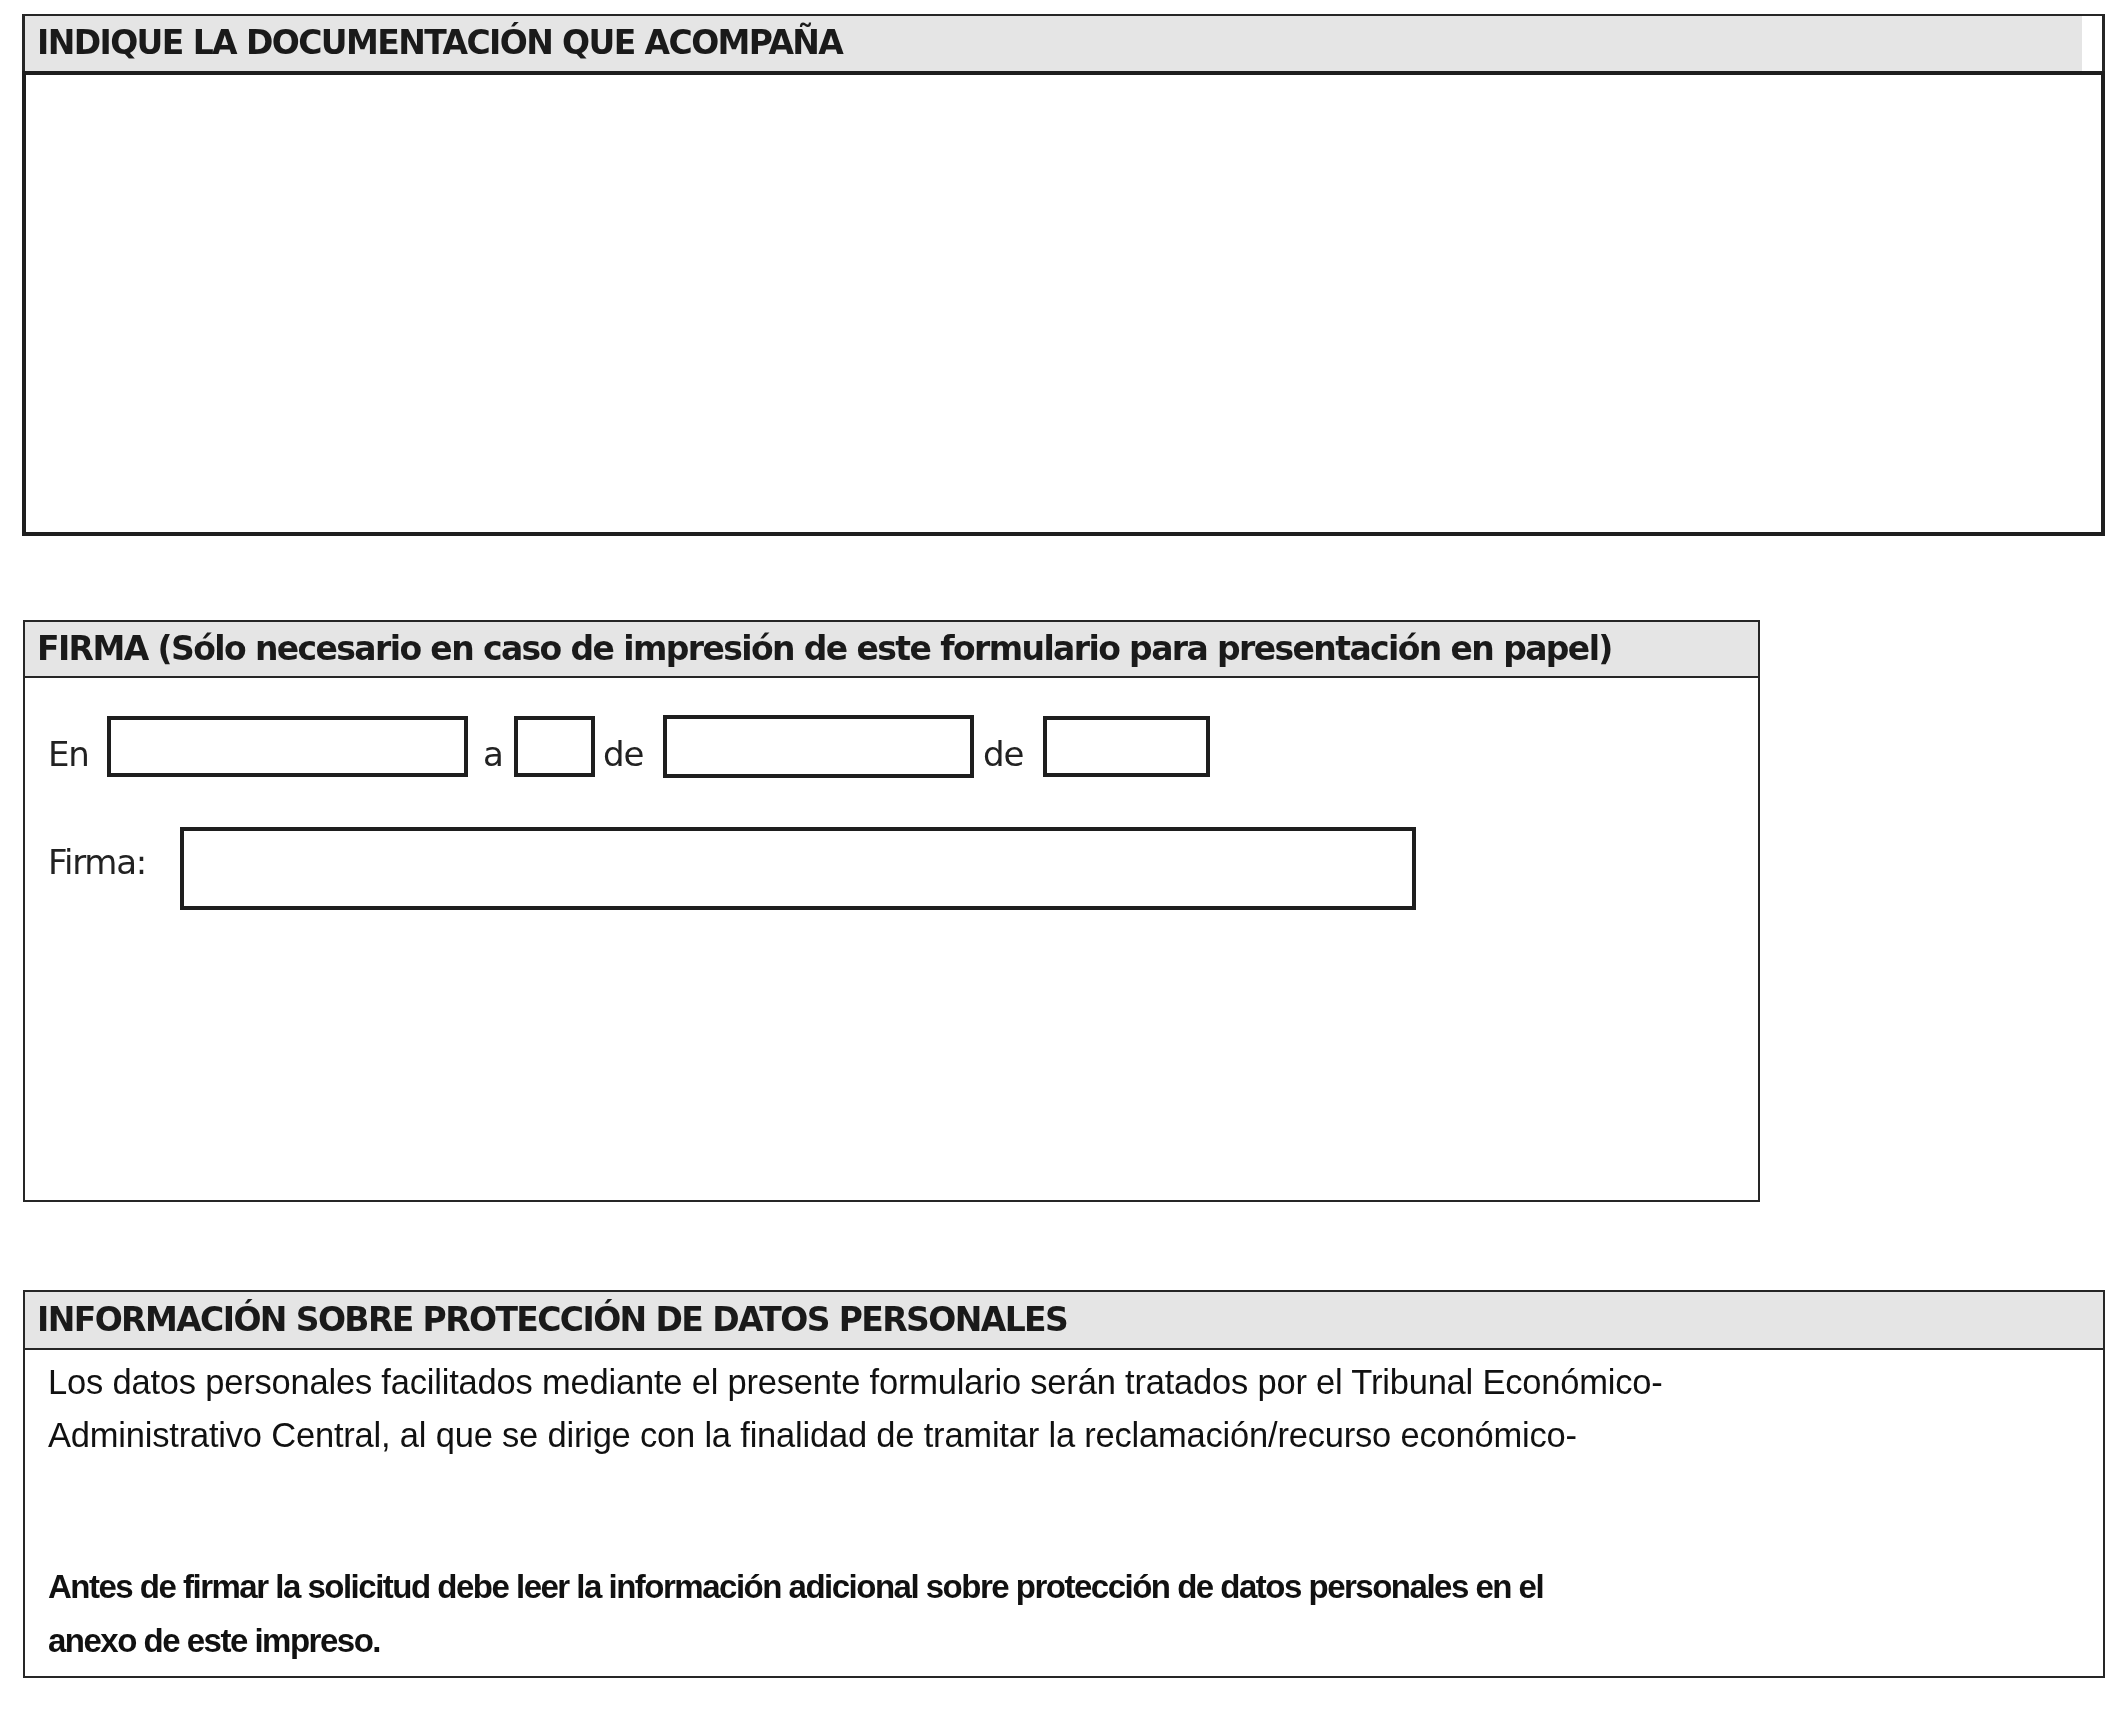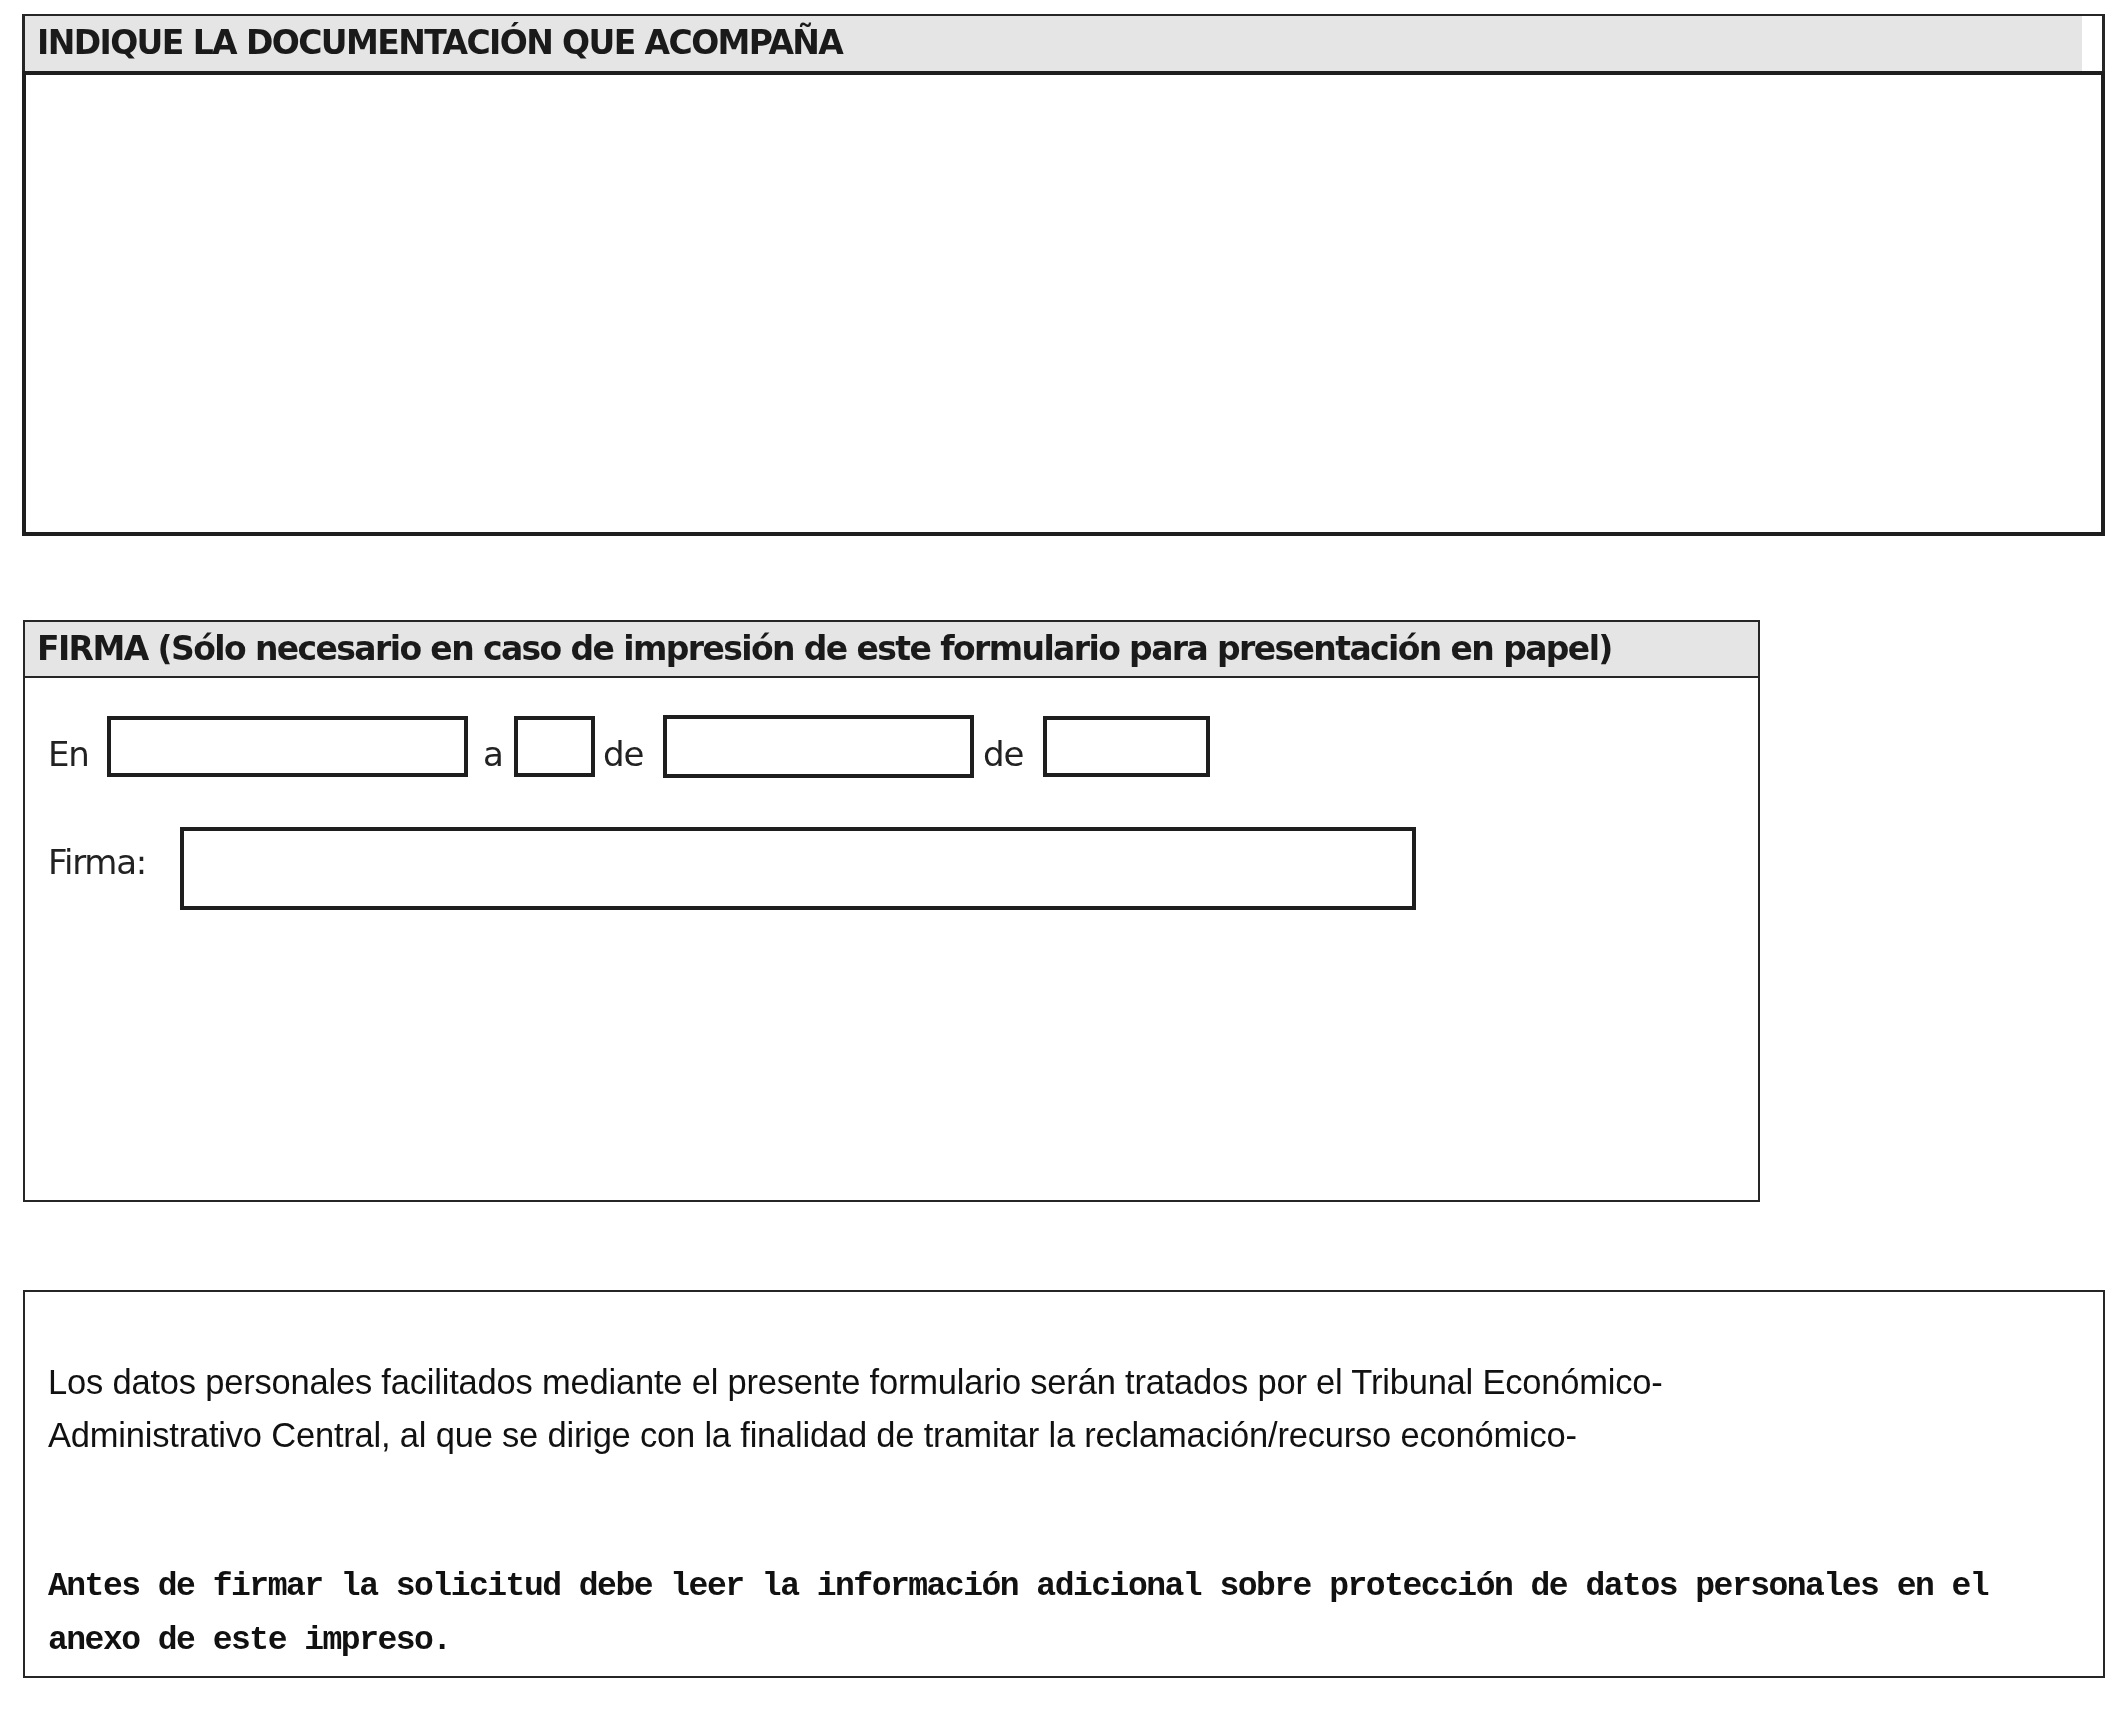--- a/index.html
+++ b/index.html
@@ -8,21 +8,21 @@
   .abs { position: absolute; box-sizing: border-box; }
   .section { position: absolute; box-sizing: border-box; border: 2px solid #262626; }
   .hdr { position: absolute; left: 0; top: 0; right: 0; background: #e5e5e5; box-sizing: border-box;
          border-bottom: 2px solid #262626; font-family: "DejaVu Sans", sans-serif; font-weight: bold;
          font-size: 33px; letter-spacing: -1.6px; padding-left: 12px; color: #1a1a1a; white-space: nowrap; }
   .lbl { position: absolute; font-family: "DejaVu Sans", sans-serif; font-size: 34px; letter-spacing: -1.2px;
          color: #222; white-space: nowrap; }
   .field { position: absolute; box-sizing: border-box; border: 4px solid #1e1e1e; background: #fff; }
   .p { position: absolute; left: 23px; font-family: "Liberation Sans", sans-serif; font-size: 34.5px;
        color: #111; white-space: nowrap; letter-spacing: -0.2px; }
-  .pb { position: absolute; left: 23px; font-family: Liberation Mono, monospace; font-weight: bold; font-size: 33px;
+  .pb { position: absolute; left: 23px; font-family: Liberation Sans, sans-serif; font-weight: bold; font-size: 33px;
         letter-spacing: -1.5px; color: #111; white-space: nowrap; }
 </style>
 </head>
 <body>
 
 <div class="section" style="left:22px; top:14px; width:2083px; height:522px; border-width:2px 3px 3px 3px;">
   <div class="hdr" style="height:56px; line-height:54px; right:20px; border-bottom:none;">
     <span>INDIQUE LA DOCUMENTACIÓN QUE ACOMPAÑA</span>
   </div>
   <div class="abs" style="left:-3px; top:55px; right:-3px; bottom:-3px; border:4px solid #1e1e1e; background:#fff;">
@@ -55,19 +55,22 @@
     <span></span>
   </div>
 
   <span class="lbl" style="left:23px; top:220px;">Firma:</span>
   <div class="field" style="left:155px; top:205px; width:1236px; height:83px;">
     <span></span>
   </div>
 </div>
 
 <div class="section" style="left:23px; top:1290px; width:2082px; height:388px;">
+  <div class="hdr" style="height:58px; line-height:56px;">
+    <span>INFORMACIÓN SOBRE PROTECCIÓN DE DATOS PERSONALES</span>
+  </div>
 
   <div class="p" style="top:71px;">Los datos personales facilitados mediante el presente formulario serán tratados por el Tribunal Económico-</div>
   <div class="p" style="top:124px;">Administrativo Central, al que se dirige con la finalidad de tramitar la reclamación/recurso económico-</div>
 
   <div class="pb" style="top:276px;">Antes de firmar la solicitud debe leer la información adicional sobre protección de datos personales en el</div>
   <div class="pb" style="top:330px;">anexo de este impreso.</div>
 </div>
 
 </body></html>

